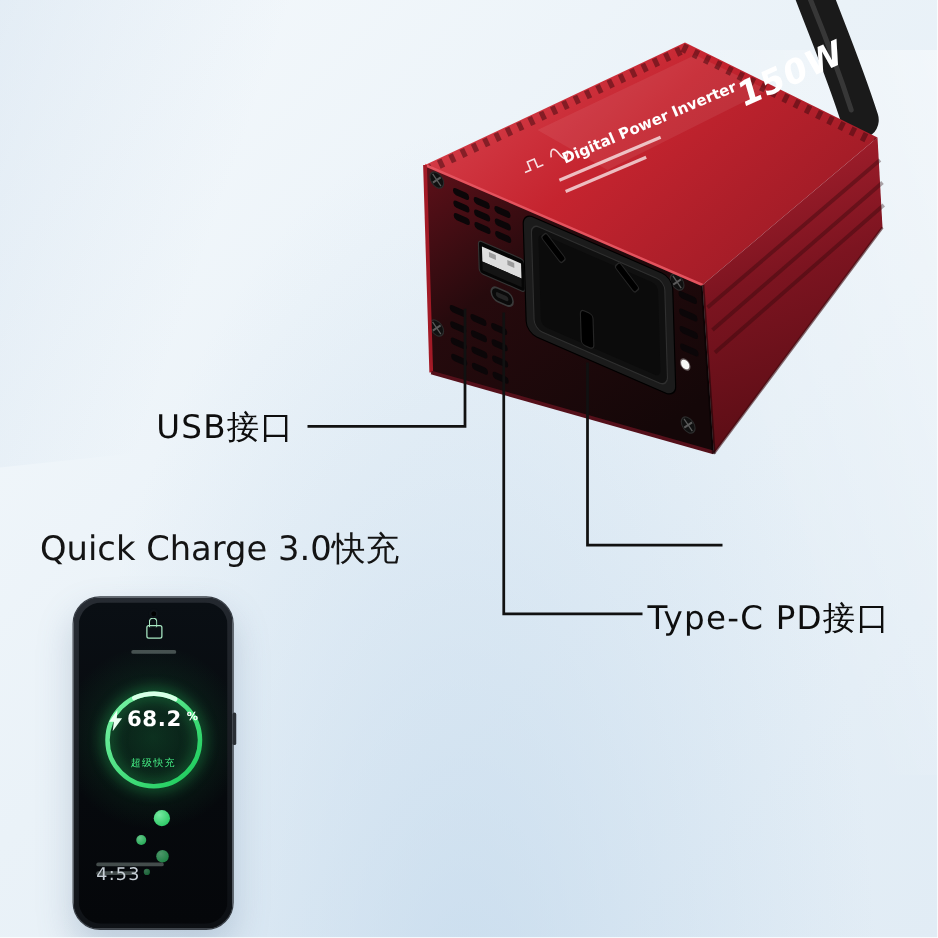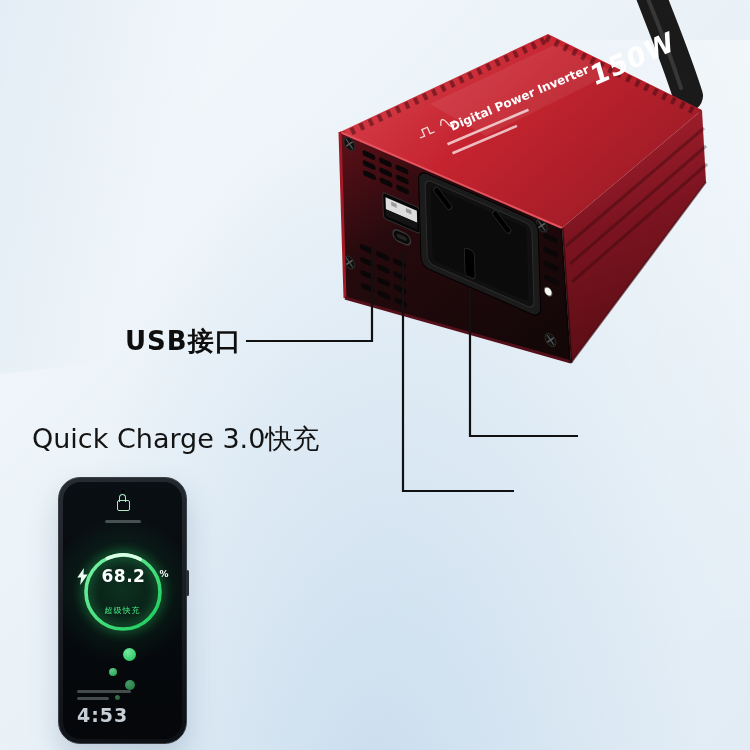--- a/index.html
+++ b/index.html
@@ -7,21 +7,21 @@
     font-family:"DejaVu Sans","Liberation Sans",sans-serif;
     background:linear-gradient(135deg,#f5f9fc 0%,#eaf2f8 45%,#e1ecf5 100%)}
   .streak1{position:absolute;left:-160px;top:-140px;width:560px;height:500px;
     background:linear-gradient(115deg,rgba(183,206,228,.55),rgba(255,255,255,0) 60%);
     transform:rotate(-6deg)}
   .streak2{position:absolute;right:-120px;top:40px;width:480px;height:580px;
     background:linear-gradient(250deg,rgba(255,255,255,.6),rgba(255,255,255,0) 55%)}
   .wash{position:absolute;inset:0;
     background:radial-gradient(ellipse at 50% 112%,rgba(183,209,232,.6),rgba(183,209,232,0) 62%)}
   .scene-svg{position:absolute;left:0;top:0}
-  .label{position:absolute;color:#0e0e0e;font-size:26px;font-weight:700;
+  .label{position:absolute;color:#0e0e0e;font-size:26px;font-weight:400;
     letter-spacing:1px;white-space:nowrap}
   .qc-label{position:absolute;left:32px;top:421px;color:#141414;font-size:27px;
     font-weight:500;white-space:nowrap}
   
   .phone{position:absolute;left:58px;top:477px;width:127px;height:265px;
     border-radius:22px;background:linear-gradient(160deg,#272c33,#0c0f13);
     border:1px solid #3a4048;box-shadow:0 14px 28px rgba(90,120,150,.28)}
   .phone-btn{position:absolute;right:-3px;top:92px;width:3px;height:26px;
     background:#2a2f35;border-radius:2px}
   .screen{position:absolute;inset:4px;border-radius:18px;overflow:hidden;
@@ -32,28 +32,28 @@
     border-radius:50%;background:#000;box-shadow:0 0 2px #2a3138}
   .lock{position:absolute;left:50%;top:18px;width:11px;height:9px;margin-left:-6px;
     border:1.5px solid #a9e9c4;border-radius:2px}
   .lock:before{content:"";position:absolute;top:-7px;left:1.5px;width:5px;height:7px;
     border:1.5px solid #a9e9c4;border-bottom:none;border-radius:4px 4px 0 0}
   .micro-bar{position:absolute;background:rgba(198,220,210,.32);border-radius:2px;height:3px}
   .ring-wrap{position:absolute;left:50%;top:60px;width:100px;height:100px;margin-left:-50px}
   .ring-svg{filter:drop-shadow(0 0 6px rgba(46,229,110,.75))}
   .ring-content{position:absolute;inset:0;display:flex;flex-direction:column;
     align-items:center;justify-content:center;color:#fff}
-  .pct-row{display:flex;align-items:flex-start;gap:14px}
+  .pct-row{display:flex;align-items:flex-start;gap:4px}
   .pct-num{font-size:17px;font-weight:bold;line-height:1;letter-spacing:.5px}
   .pct-sign{font-size:9px;font-weight:bold;margin-top:1px}
   .mode{margin-top:20px;font-size:8px;color:#45ef85;letter-spacing:1px}
   .bubble{position:absolute;border-radius:50%;
     background:radial-gradient(circle at 35% 30%,#7df5a9,#17c957)}
-  .time{position:absolute;left:14px;top:222px;color:#c7cfd6;font-size:19px;
-    font-weight:700;letter-spacing:1px}
+  .time{position:absolute;left:14px;top:210px;color:#c7cfd6;font-size:14px;
+    font-weight:400;letter-spacing:1px}
 </style>
 </head>
 <body>
 
 <div class="stage">
 
   <div class="streak1"></div>
   <div class="streak2"></div>
   <div class="wash"></div>
 
@@ -192,20 +192,21 @@
     </g>
 
     <g stroke="#111111" stroke-width="2.2" fill="none">
       <path d="M246,341 L372,341 L372,247"></path>
       <path d="M470,290 L470,436 L578,436"></path>
       <path d="M403,250 L403,491 L514,491"></path>
     </g>
   </svg>
 
   <div class="label" style="left:125px;top:324px">USB接口</div>
+  <div class="label" style="left:518px;top:477px">Type-C PD接口</div>
   <div class="qc-label">Quick Charge 3.0快充</div>
 
   <div class="phone">
     <div class="phone-btn"></div>
     <div class="screen">
       <div class="cam-dot"></div>
       <div class="lock"></div>
       <div class="micro-bar" style="left:50%;top:38px;width:36px;margin-left:-18px"></div>
 
       <div class="ring-wrap">

